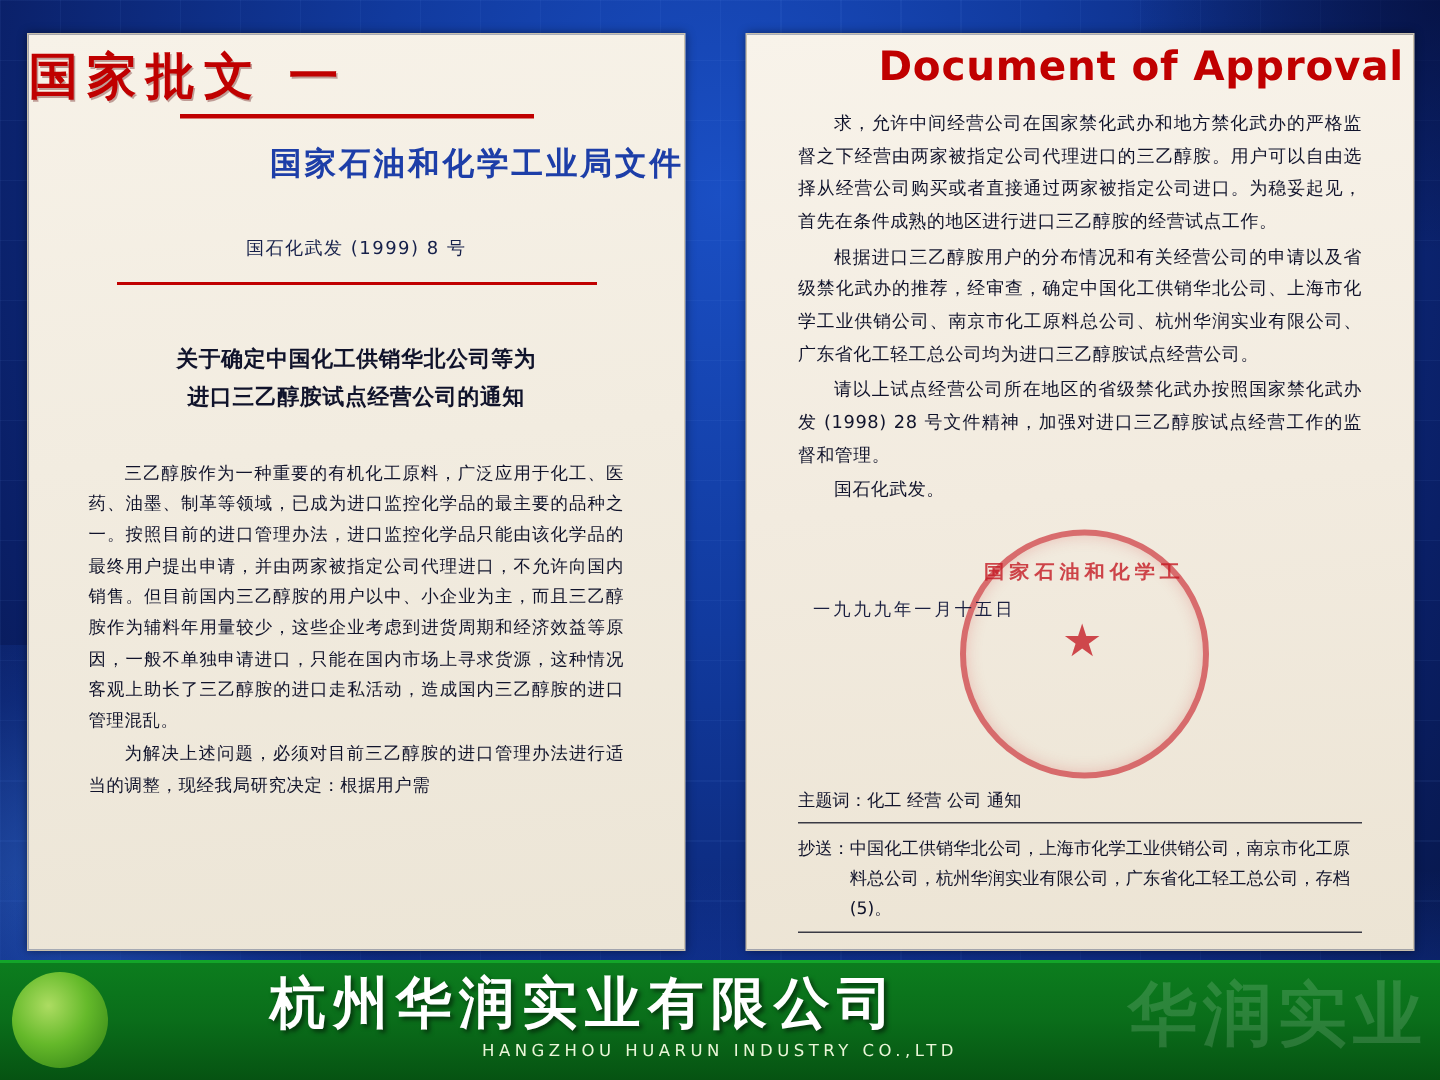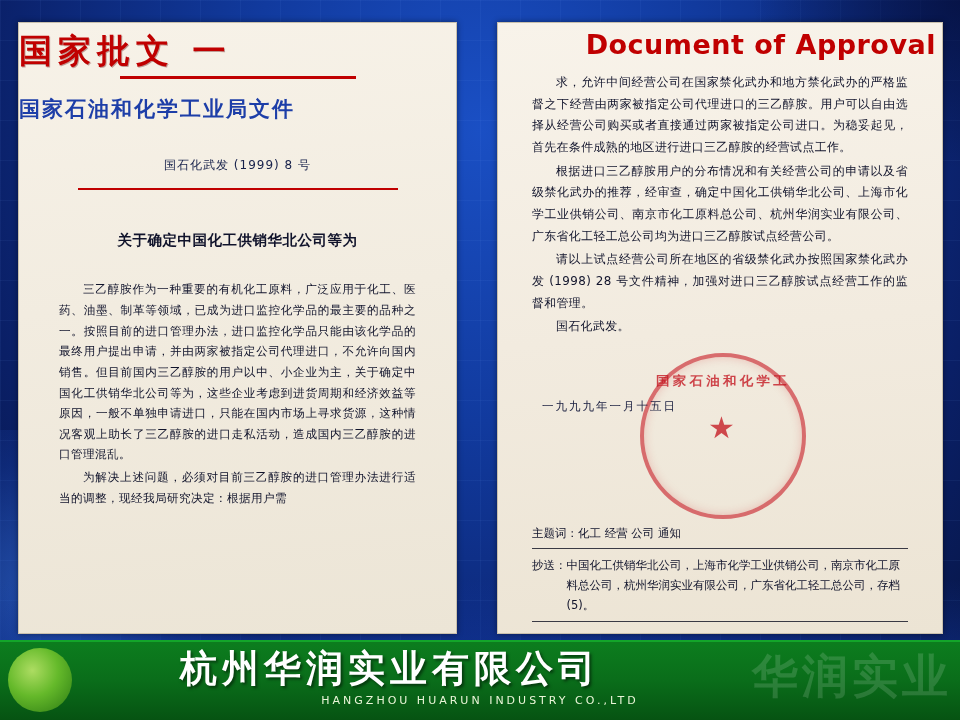--- a/index.html
+++ b/index.html
@@ -78,21 +78,21 @@
     text-shadow: 1px 1px 0 rgba(90,0,0,0.35);
   }
   .title-cn-underline {
     width: 236px;
     height: 3px;
     background: #c00000;
     margin: 2px auto 0 auto;
   }
   .subtitle-cn {
     margin-top: 16px;
-    text-align: left;
+    text-align: right;
     color: #1d3ea8;
     font-weight: bold;
     font-size: 21px;
     letter-spacing: 2px;
   }
   .docnum {
     margin-top: 34px;
     text-align: center;
     color: #16204a;
     font-size: 12px;
@@ -270,24 +270,25 @@
     <div class="title-cn">国家批文  一</div>
     <div class="title-cn-underline"></div>
 
     <div class="subtitle-cn">国家石油和化学工业局文件</div>
 
     <div class="docnum">国石化武发 (1999) 8 号</div>
     <div class="redrule"></div>
 
     <div class="doc-heading">
       <div>关于确定中国化工供销华北公司等为</div>
+      <div>进口三乙醇胺试点经营公司的通知</div>
     </div>
 
     <div class="body-block">
-      <p class="indent">三乙醇胺作为一种重要的有机化工原料，广泛应用于化工、医药、油墨、制革等领域，已成为进口监控化学品的最主要的品种之一。按照目前的进口管理办法，进口监控化学品只能由该化学品的最终用户提出申请，并由两家被指定公司代理进口，不允许向国内销售。但目前国内三乙醇胺的用户以中、小企业为主，关于确定中国化工供销华北公司等为，这些企业考虑到进货周期和经济效益等原因，一般不单独申请进口，只能在国内市场上寻求货源，这种情况客观上助长了三乙醇胺的进口走私活动，造成国内三乙醇胺的进口管理混乱。</p>
+      <p class="indent">三乙醇胺作为一种重要的有机化工原料，广泛应用于化工、医药、油墨、制革等领域，已成为进口监控化学品的最主要的品种之一。按照目前的进口管理办法，进口监控化学品只能由该化学品的最终用户提出申请，并由两家被指定公司代理进口，不允许向国内销售。但目前国内三乙醇胺的用户以中、小企业为主，而且三乙醇胺作为辅料年用量较少，这些企业考虑到进货周期和经济效益等原因，一般不单独申请进口，只能在国内市场上寻求货源，这种情况客观上助长了三乙醇胺的进口走私活动，造成国内三乙醇胺的进口管理混乱。</p>
       <p class="indent">为解决上述问题，必须对目前三乙醇胺的进口管理办法进行适当的调整，现经我局研究决定：根据用户需</p>
     </div>
   </div>
 
   <div class="doc doc-right">
     <div class="title-en">Document of Approval</div>
 
     <div class="rbody">
       <p class="indent">求，允许中间经营公司在国家禁化武办和地方禁化武办的严格监督之下经营由两家被指定公司代理进口的三乙醇胺。用户可以自由选择从经营公司购买或者直接通过两家被指定公司进口。为稳妥起见，首先在条件成熟的地区进行进口三乙醇胺的经营试点工作。</p>
       <p class="indent">根据进口三乙醇胺用户的分布情况和有关经营公司的申请以及省级禁化武办的推荐，经审查，确定中国化工供销华北公司、上海市化学工业供销公司、南京市化工原料总公司、杭州华润实业有限公司、广东省化工轻工总公司均为进口三乙醇胺试点经营公司。</p>

